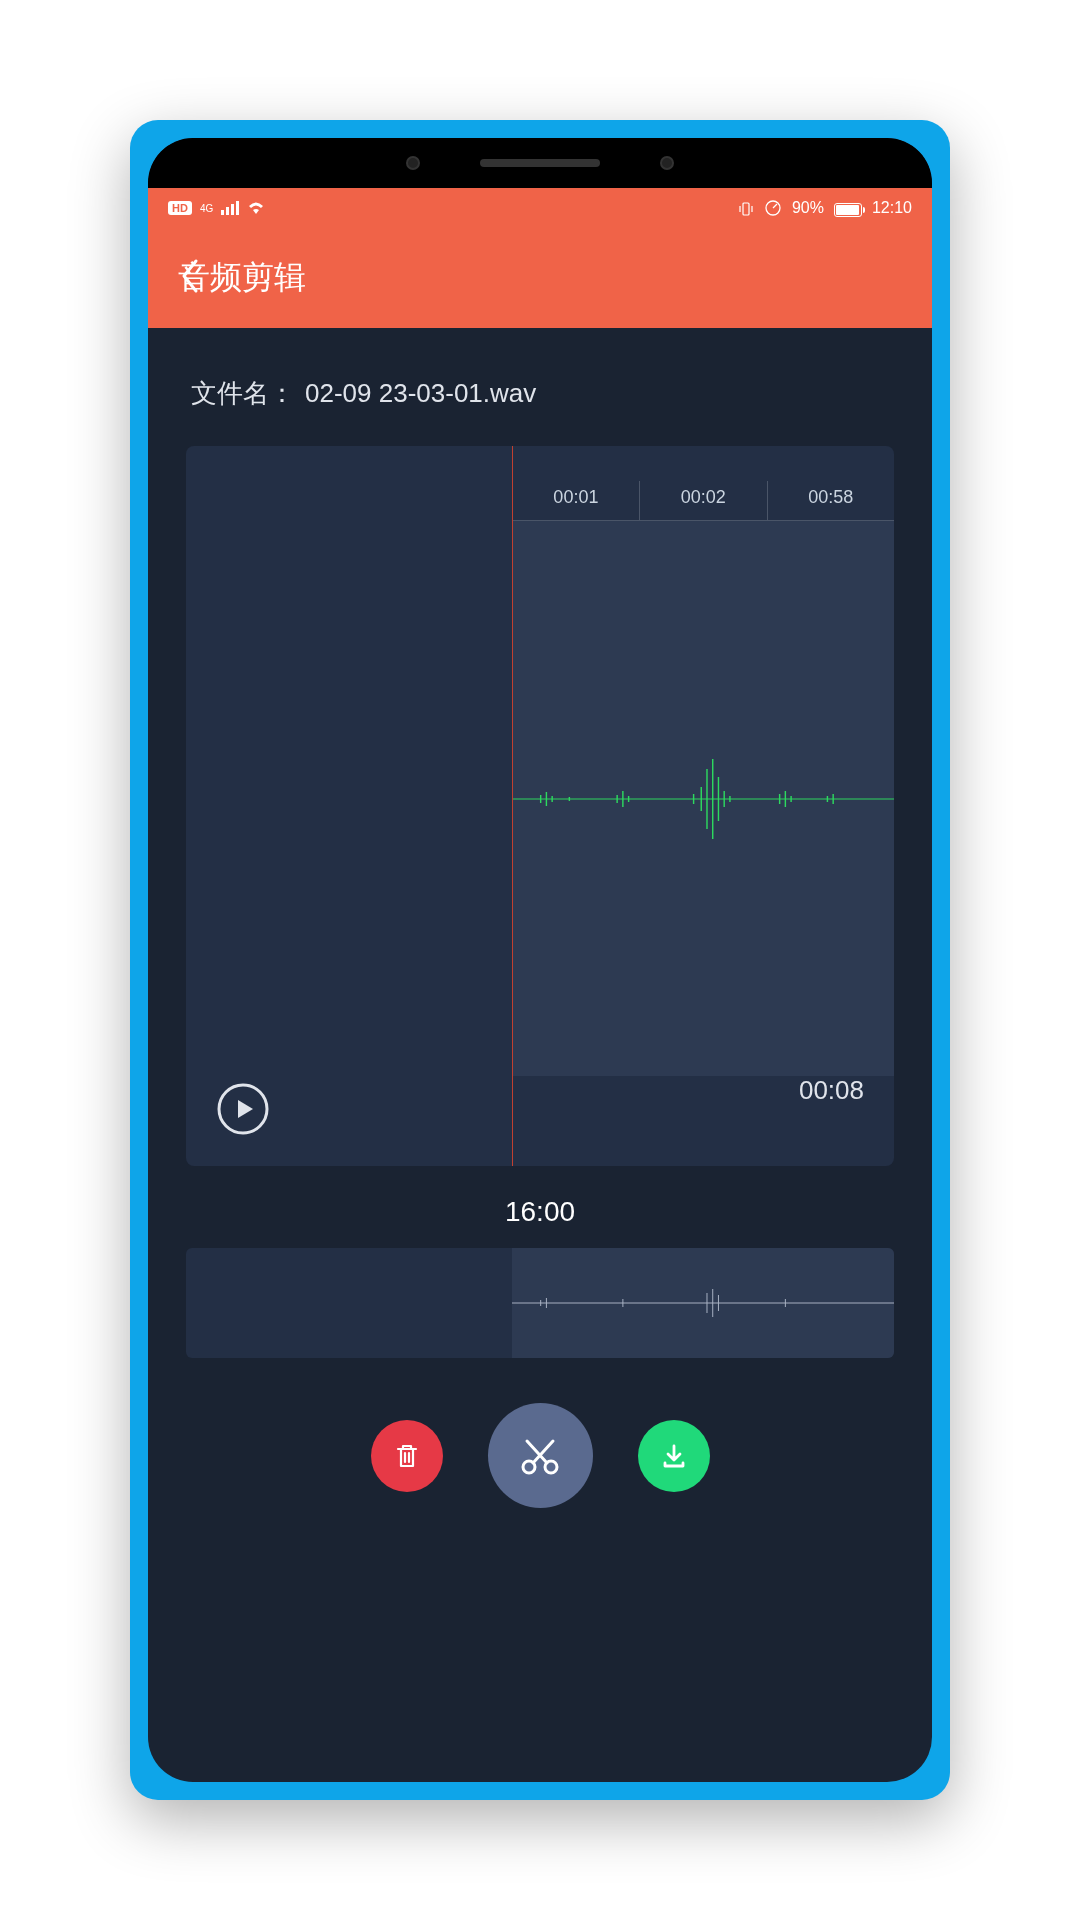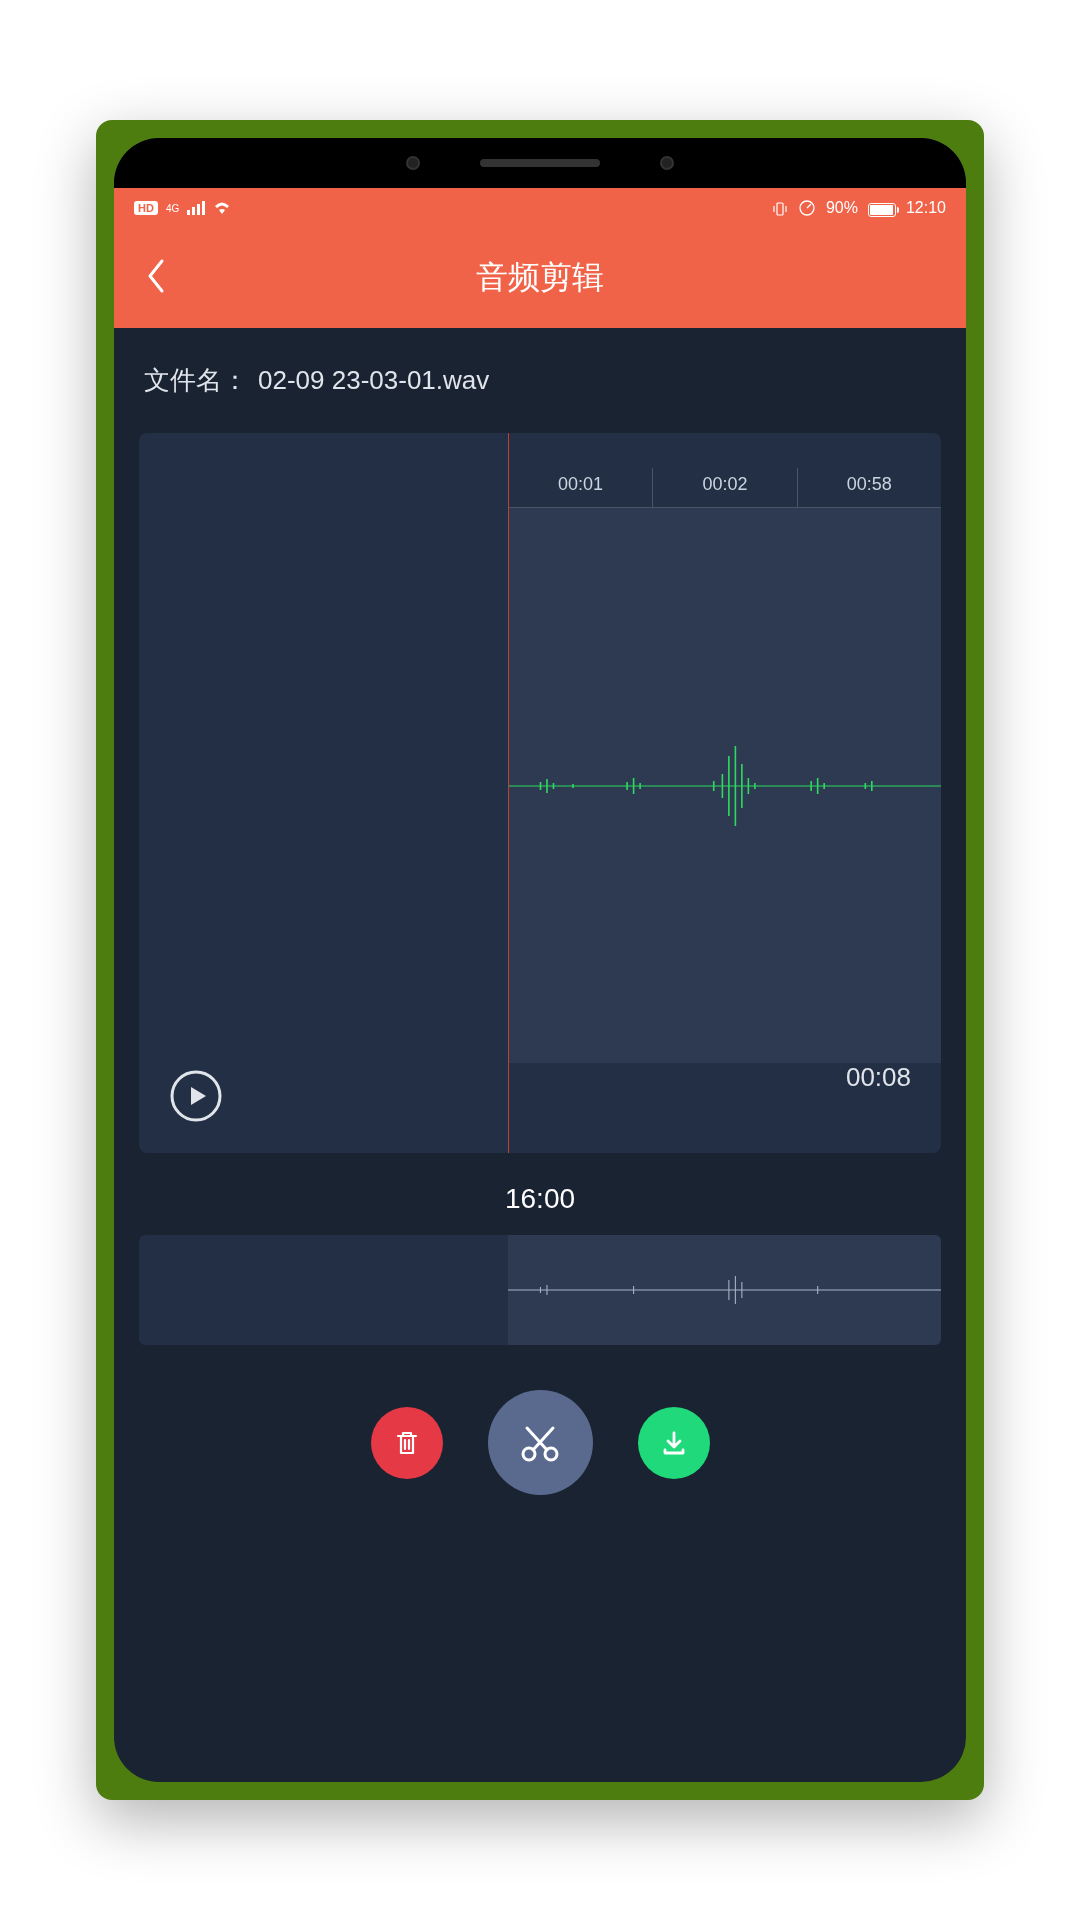--- a/index.html
+++ b/index.html
@@ -6,24 +6,24 @@
     body {
       width: 1080px;
       height: 1920px;
       background: #ffffff;
       font-family: -apple-system, BlinkMacSystemFont, "Segoe UI", sans-serif;
       display: flex;
       justify-content: center;
       align-items: center;
     }
     .phone-frame {
-      width: 888px;
+      width: 820px;
       height: 1680px;
-      background: #4d7c0f;
-      border-radius: 16px;
+      background: #0ea5e9;
+      border-radius: 28px;
       padding: 18px;
       position: relative;
       box-shadow: 0 20px 60px rgba(0,0,0,0.3);
     }
     .phone-inner {
       width: 100%;
       height: 100%;
       background: #1a2332;
       border-radius: 45px;
       overflow: hidden;
@@ -125,27 +125,27 @@
       align-items: center;
       padding: 0 30px;
       position: relative;
     }
     .back-chevron {
       position: absolute;
       left: 30px;
     }
     .header-title {
       flex: 1;
-      text-align: center;
+      text-align: left;
       color: #fff;
       font-size: 32px;
       font-weight: 400;
     }
     .content {
-      padding: 25px;
+      padding: 38px;
       display: flex;
       flex-direction: column;
       height: calc(100% - 190px);
     }
     .file-row {
       display: flex;
       align-items: center;
       gap: 10px;
       color: #e0e4eb;
       font-size: 26px;

